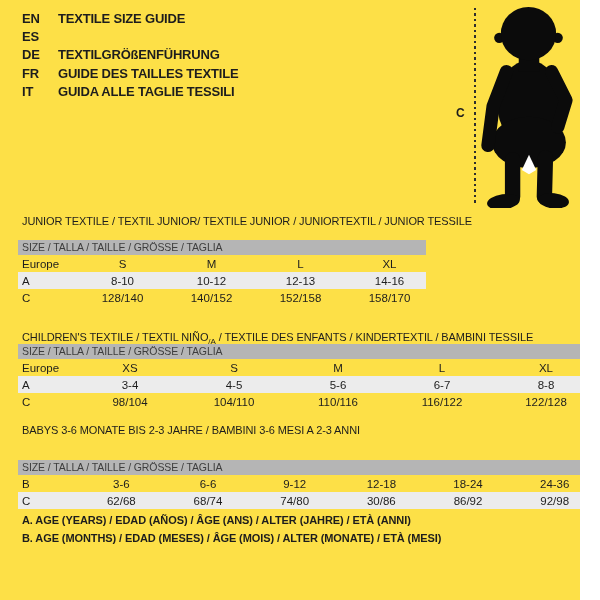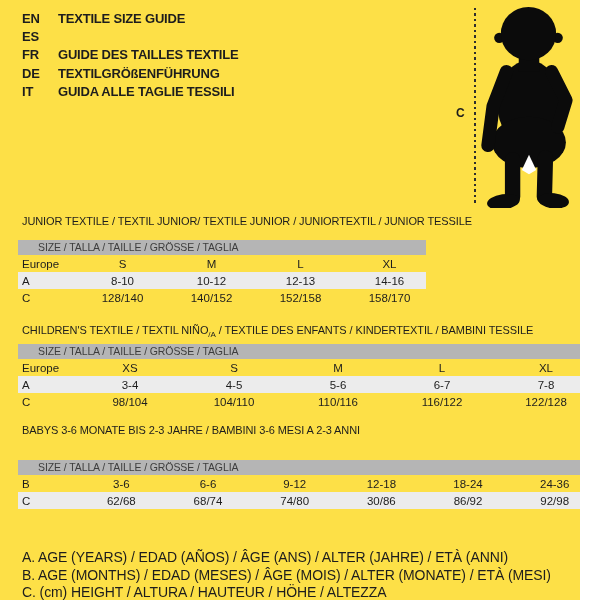--- a/index.html
+++ b/index.html
@@ -19,58 +19,58 @@
   .dash-line{
     position:absolute;left:474px;top:8px;width:2px;height:198px;
     background:repeating-linear-gradient(to bottom,#2e2e2e 0px,#2e2e2e 2.5px,transparent 2.5px,transparent 5.5px);
   }
   .c-label{position:absolute;left:456px;top:106px;font-weight:bold;font-size:12px;}
   .silhouette{position:absolute;left:481px;top:6px;}
 
   
   .heading{position:absolute;left:22px;font-weight:normal;font-size:11px;letter-spacing:-0.1px;white-space:nowrap;}
   .heading--junior{top:215px;}
-  .heading--children{top:324px;}
+  .heading--children{top:331px;}
   .heading--babies{top:423px;line-height:15.5px;}
   .sub{font-size:8px;vertical-align:sub;}
 
   
   .table{position:absolute;left:18px;}
   .table--junior{top:240px;width:408px;}
   .table--children{top:344px;width:572px;}
   .table--babies{top:460px;width:572px;}
-  .size-bar{height:15px;line-height:15px;background:#b5b5b5;color:#3d3d3d;font-size:10.5px;padding-left:20px;letter-spacing:-0.1px;}
+  .size-bar{height:15px;line-height:15px;background:#b5b5b5;color:#3d3d3d;font-size:10.5px;padding-left:4px;letter-spacing:-0.1px;}
   .trow{display:flex;height:17px;align-items:center;font-size:11.5px;gap:16px;}
   .rows .trow:nth-child(2n){background:#ececec;}
   .tlabel{width:48px;padding-left:4px;}
   .tcell{flex:1;text-align:center;}
 
   
-  .footnotes{position:absolute;left:22px;top:549px;font-weight:normal;font-size:14px;line-height:17.5px;letter-spacing:-0.1px;white-space:nowrap;}
+  .footnotes{position:absolute;left:22px;top:512px;font-weight:bold;font-size:11px;line-height:17.5px;letter-spacing:-0.1px;white-space:nowrap;}
 </style>
 </head>
 <body>
 
 <div class="page">
 
   <div class="lang-list">
     <div class="lang-row">
       <span class="lang-code">EN</span>
       <span class="lang-title">TEXTILE SIZE GUIDE</span>
     </div>
     <div class="lang-row">
       <span class="lang-code">ES</span>
     </div>
     <div class="lang-row">
+      <span class="lang-code">DE</span>
+      <span class="lang-title">TEXTILGRÖßENFÜHRUNG</span>
+    </div>
+    <div class="lang-row">
       <span class="lang-code">FR</span>
       <span class="lang-title">GUIDE DES TAILLES TEXTILE</span>
-    </div>
-    <div class="lang-row">
-      <span class="lang-code">DE</span>
-      <span class="lang-title">TEXTILGRÖßENFÜHRUNG</span>
     </div>
     <div class="lang-row">
       <span class="lang-code">IT</span>
       <span class="lang-title">GUIDA ALLE TAGLIE TESSILI</span>
     </div>
   </div>
 
   <div class="dash-line"></div>
   <div class="c-label">C</div>
   <svg class="silhouette" width="96" height="202" viewBox="0 0 92 197" xmlns="http://www.w3.org/2000/svg">
@@ -138,21 +138,21 @@
         <span class="tcell">M</span>
         <span class="tcell">L</span>
         <span class="tcell">XL</span>
       </div>
       <div class="trow">
         <span class="tlabel">A</span>
         <span class="tcell">3-4</span>
         <span class="tcell">4-5</span>
         <span class="tcell">5-6</span>
         <span class="tcell">6-7</span>
-        <span class="tcell">7-8</span>
+        <span class="tcell">8-8</span>
       </div>
       <div class="trow">
         <span class="tlabel">C</span>
         <span class="tcell">98/104</span>
         <span class="tcell">104/110</span>
         <span class="tcell">110/116</span>
         <span class="tcell">116/122</span>
         <span class="tcell">122/128</span>
       </div>
     </div>
@@ -181,16 +181,15 @@
         <span class="tcell">30/86</span>
         <span class="tcell">86/92</span>
         <span class="tcell">92/98</span>
       </div>
     </div>
   </div>
 
   <div class="footnotes">
     <div>A. AGE (YEARS) / EDAD (AÑOS) / ÂGE (ANS) / ALTER (JAHRE) / ETÀ (ANNI)</div>
     <div>B. AGE (MONTHS) / EDAD (MESES) / ÂGE (MOIS) / ALTER (MONATE) / ETÀ (MESI)</div>
-    <div>C. (cm) HEIGHT / ALTURA / HAUTEUR / HÖHE / ALTEZZA</div>
   </div>
 
 </div>
 
 </body></html>

